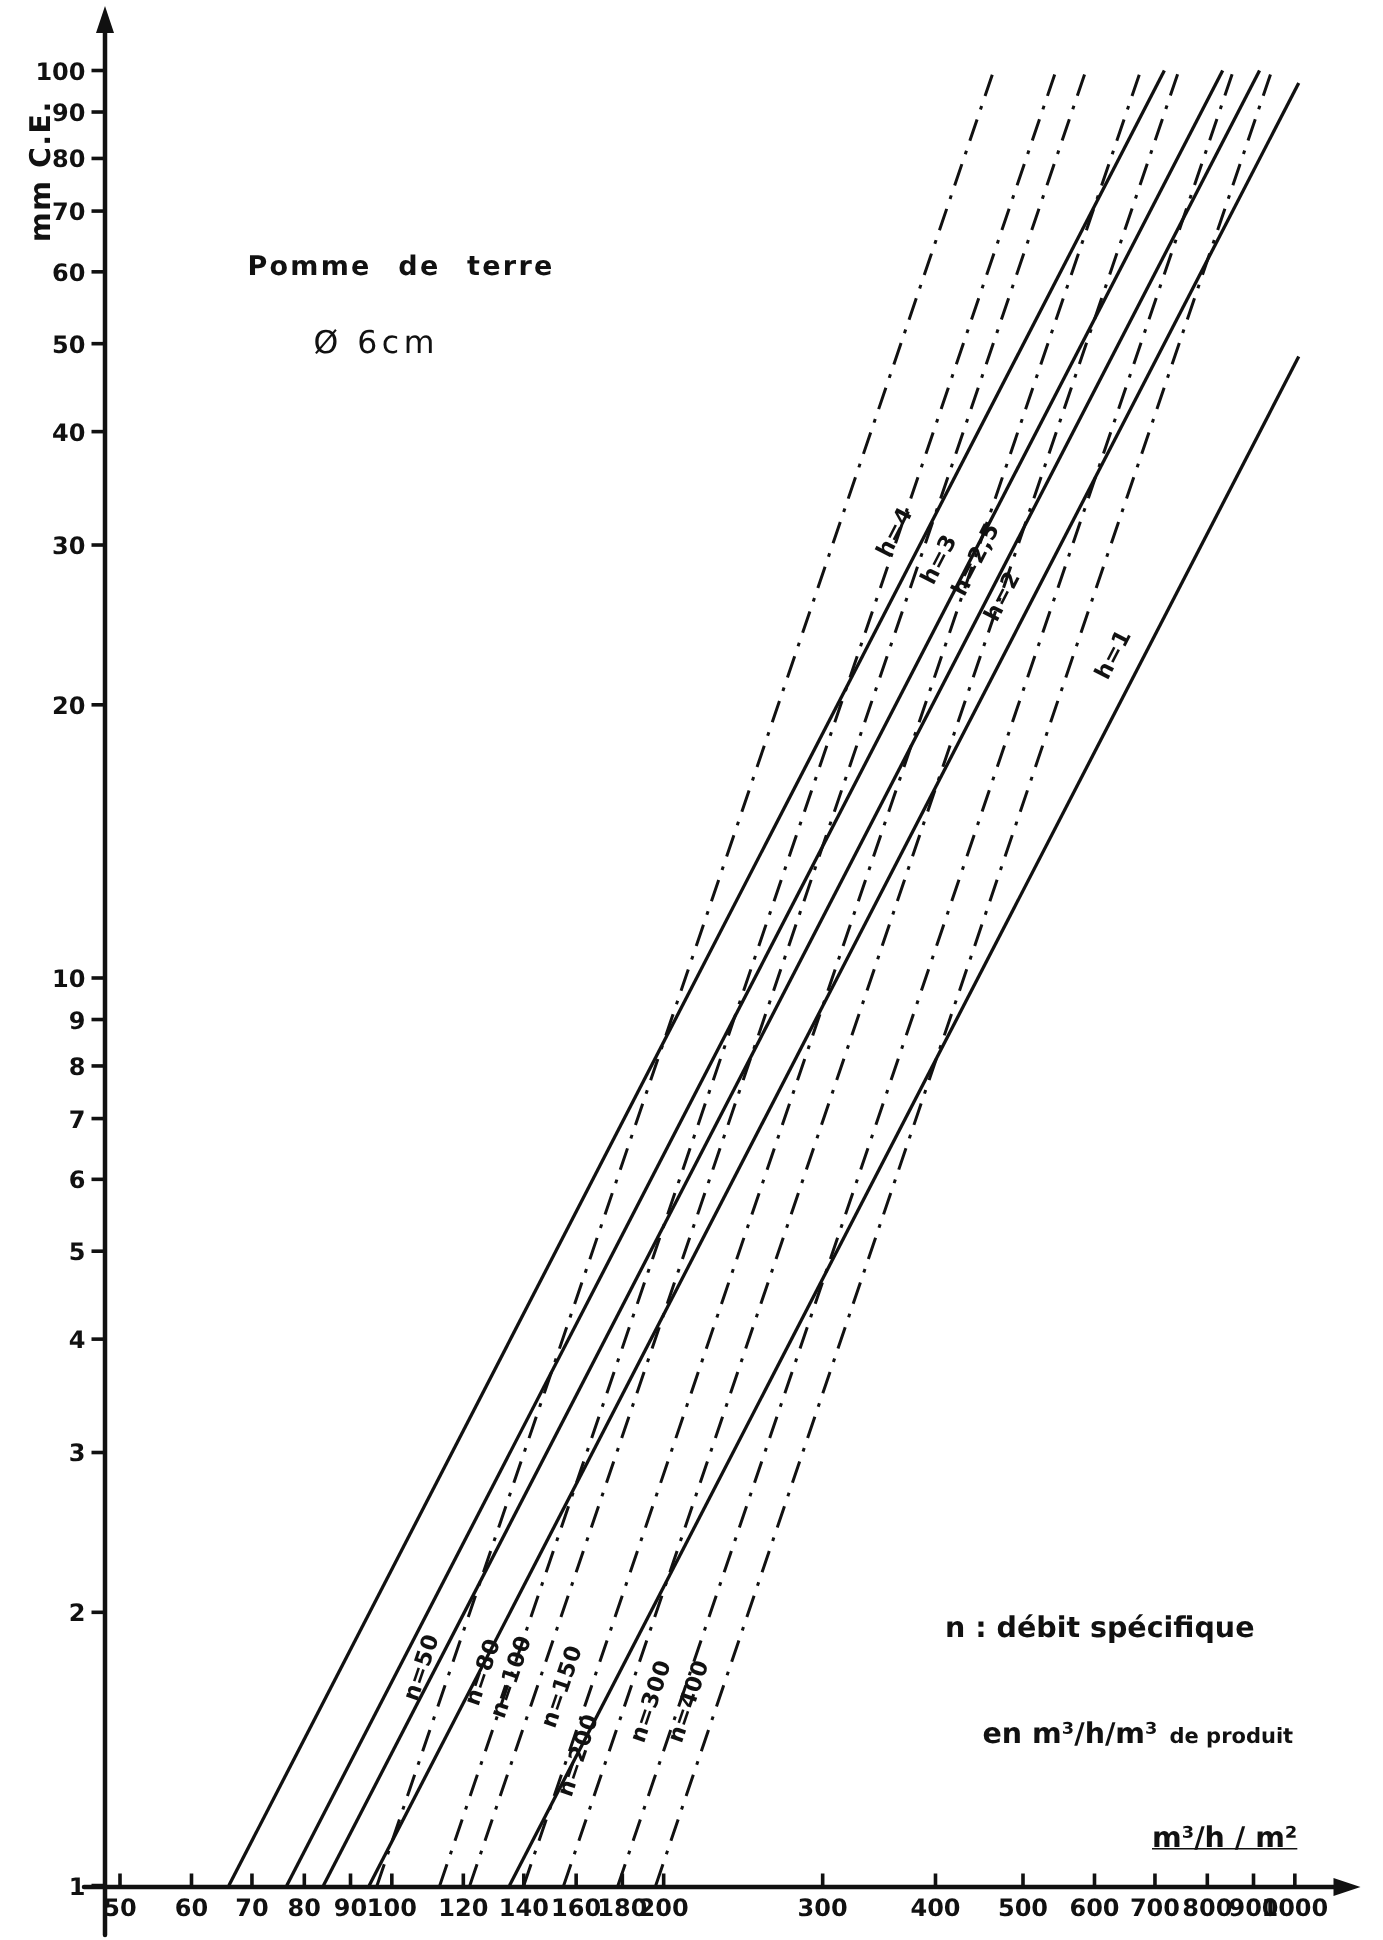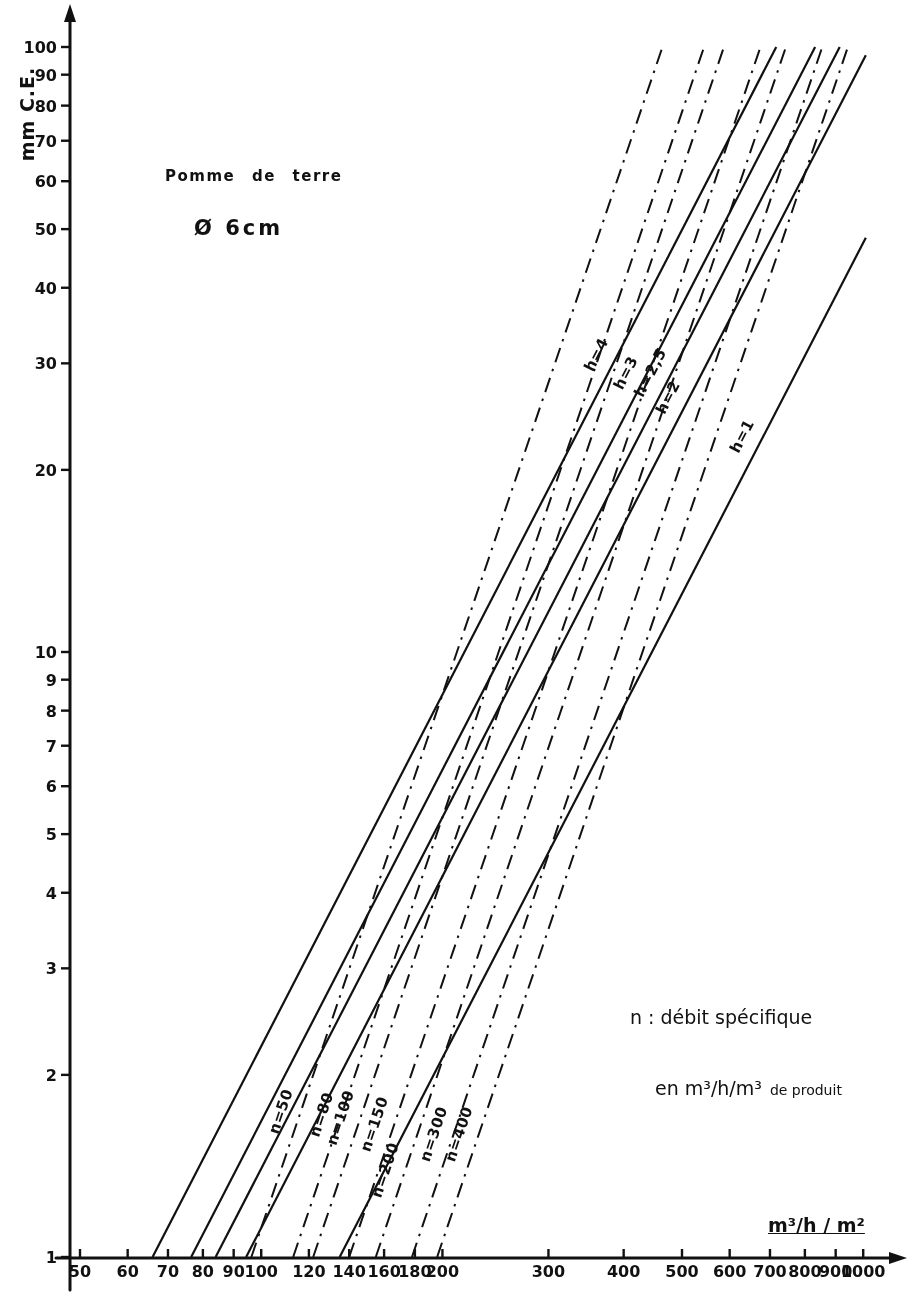--- a/index.html
+++ b/index.html
@@ -10,30 +10,30 @@
   svg{position:absolute;left:0;top:0;}
   svg .axis{stroke:#111;stroke-width:3;stroke-linecap:round;}
   svg .tick{stroke:#111;stroke-width:2.4;}
   svg .solid{stroke:#111;stroke-width:2.2;fill:none;}
   svg .dashdot{stroke:#111;stroke-width:2;fill:none;stroke-dasharray:15 7 2.5 7;}
   svg .fillblk{fill:#111;stroke:none;}
   svg text{fill:#111;font-family:"DejaVu Sans","Liberation Sans",sans-serif;font-weight:bold;}
   svg .ticklabel{font-size:16px;}
   svg .line-label{font-size:15px;letter-spacing:.5px;}
   .title{
-    position:absolute;left:165px;top:167px;font-size:15px;font-weight:bold;
+    position:absolute;left:165px;top:167px;font-size:18px;font-weight:bold;
     letter-spacing:1.5px;word-spacing:10px;white-space:nowrap;
   }
-  .subtitle{position:absolute;left:194px;top:216px;font-size:21px;font-weight:bold;letter-spacing:3px;}
+  .subtitle{position:absolute;left:209px;top:216px;font-size:21px;font-weight:normal;letter-spacing:3px;}
   .ylabel{
     position:absolute;left:27px;top:114px;font-size:19px;font-weight:bold;letter-spacing:1px;
     transform:translate(-50%,-50%) rotate(-90deg);white-space:nowrap;
   }
   .xlabel{position:absolute;left:768px;top:1214px;font-size:19px;font-weight:bold;white-space:nowrap;text-decoration:underline;}
-  .legend{position:absolute;left:630px;top:1004px;font-size:19px;font-weight:normal;line-height:1.4;white-space:nowrap;}
+  .legend{position:absolute;left:630px;top:1072px;font-size:19px;font-weight:bold;line-height:1.4;white-space:nowrap;}
   .legend .indent{margin-left:25px;margin-top:44px;}
   .legend .small{font-size:14px;margin-left:8px;}
   .legend .hrow{margin-top:20px;}
 </style>
 </head>
 <body>
 
 <div class="page">
 
   <svg id="plot" width="922" height="1293" viewBox="0 0 922 1293">

